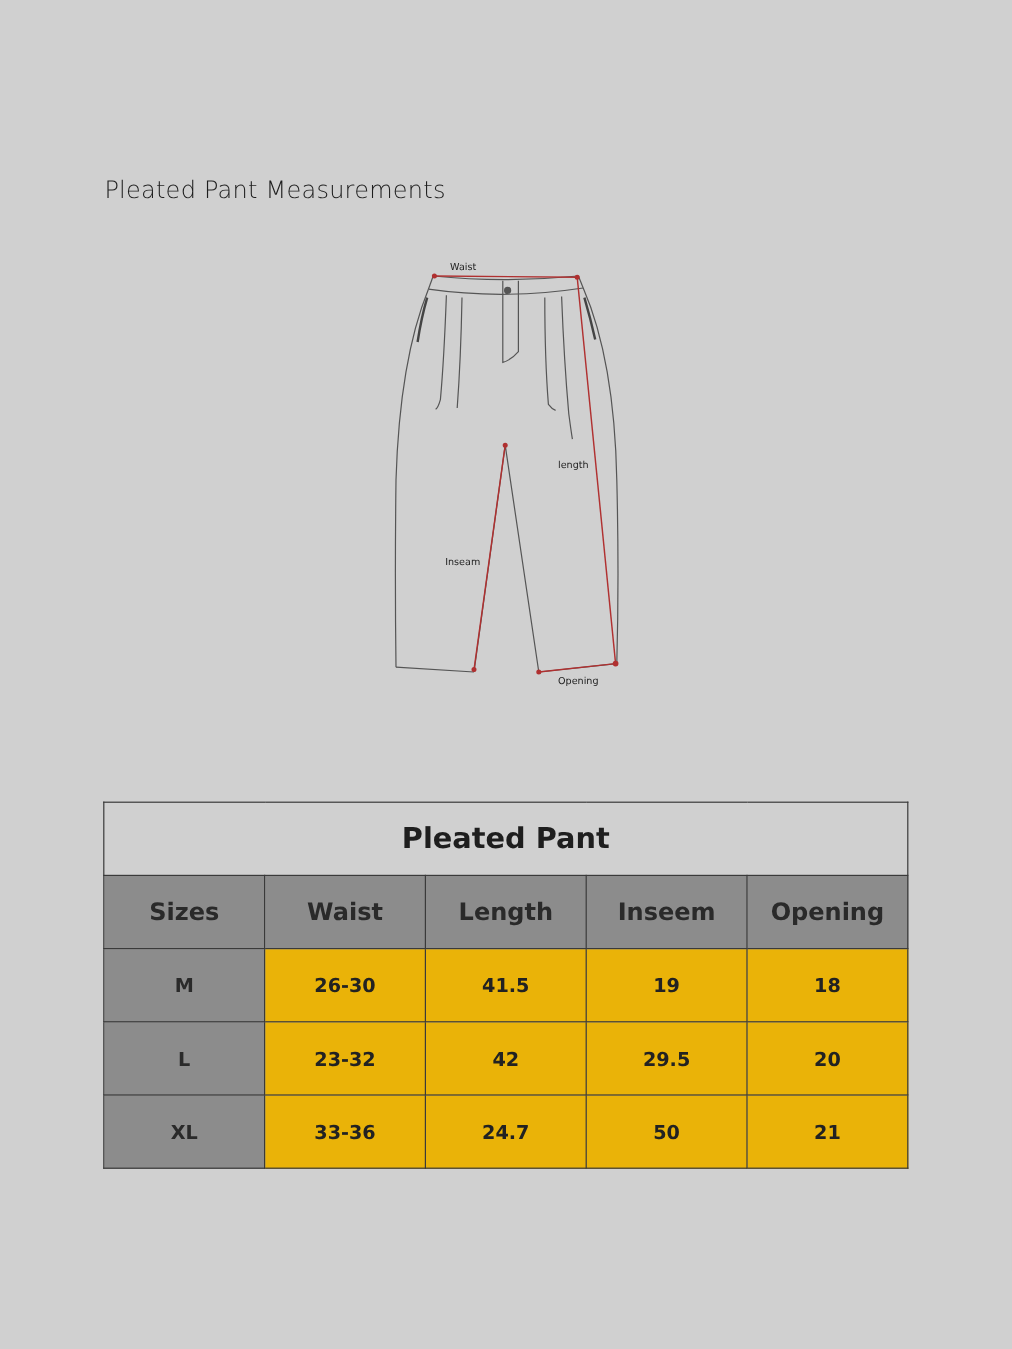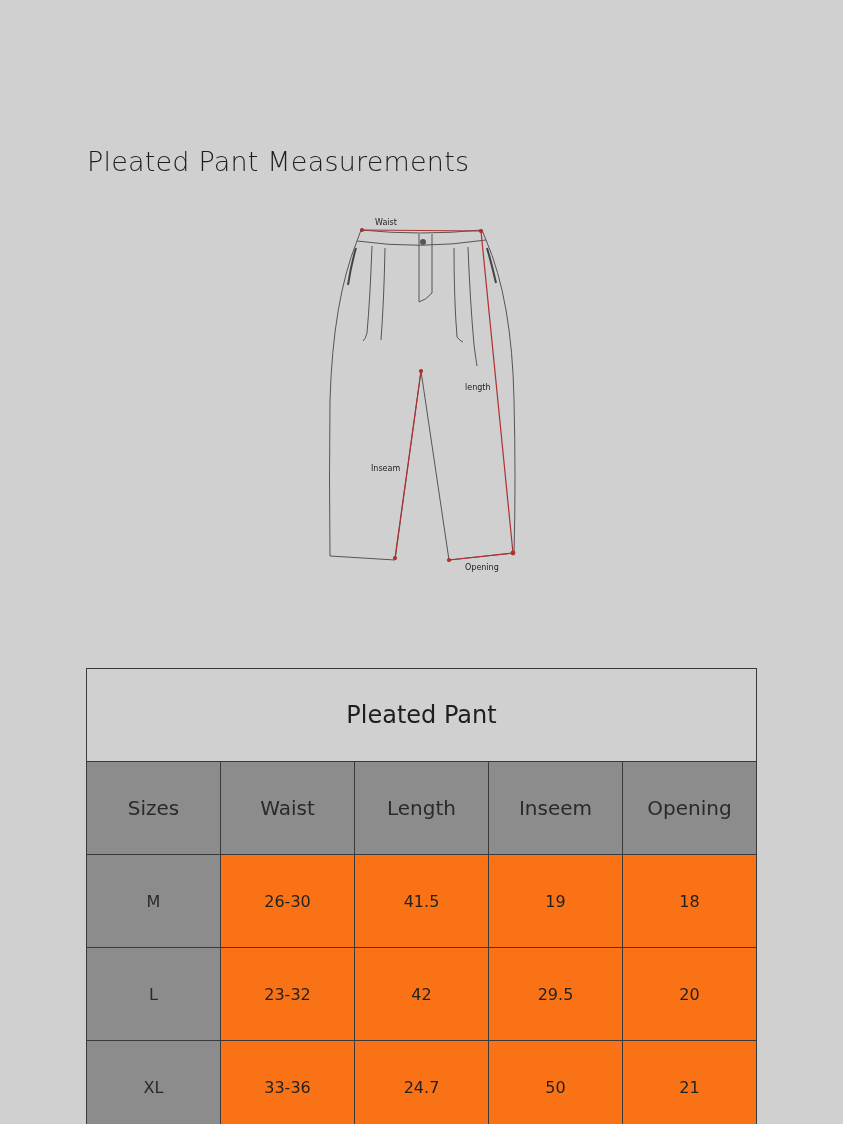--- a/index.html
+++ b/index.html
@@ -2,40 +2,40 @@
 <html><head>
 <meta charset="utf-8">
 <style>
   html, body { margin:0; padding:0; }
   body {
     width:843px; height:1124px; background:#d0d0d0; position:relative; overflow:hidden;
     font-family: "DejaVu Sans", sans-serif; color:#222;
   }
   .page-title {
     position:absolute; left:87px; top:146px;
-    font-size:27px; font-weight:300; letter-spacing:0.2px; color:#1e1e1e;
+    font-size:20px; font-weight:300; letter-spacing:0.2px; color:#1e1e1e;
     font-family: "DejaVu Sans", sans-serif;
   }
   .diagram { position:absolute; left:0; top:0; width:843px; height:620px; }
   .diagram svg { position:absolute; left:0; top:0; }
   .dlabel { font-family:"DejaVu Sans", sans-serif; font-size:8px; fill:#222; }
 
   table.size-table {
     position:absolute; left:86px; top:668px; width:671px;
     border-collapse:collapse; table-layout:fixed;
     font-family:"DejaVu Sans", sans-serif;
   }
   .size-table td, .size-table th {
-    border:1px solid #3a3a3a; text-align:center; font-weight:400;
-    height:60px; padding:16px; font-size:16px; color:#222;
+    border:1px solid #3a3a3a; text-align:center; font-weight:700;
+    height:60px; padding:0; font-size:16px; color:#222;
   }
   .size-table .caption-cell { font-size:24px; background:#d0d0d0; color:#1e1e1e; }
   .size-table th { background:#8c8c8c; font-size:20px; color:#2a2a2a; }
   .size-table td.size-cell { background:#8c8c8c; color:#2a2a2a; }
-  .size-table td.val { background:#f97316; }
+  .size-table td.val { background:#eab308; }
 </style>
 </head>
 <body>
 
 <div class="page-title">Pleated Pant Measurements</div>
 
 <div class="diagram">
   <svg width="843" height="620" viewBox="0 0 843 620">
     <g fill="none" stroke="#555" stroke-width="1">
 

